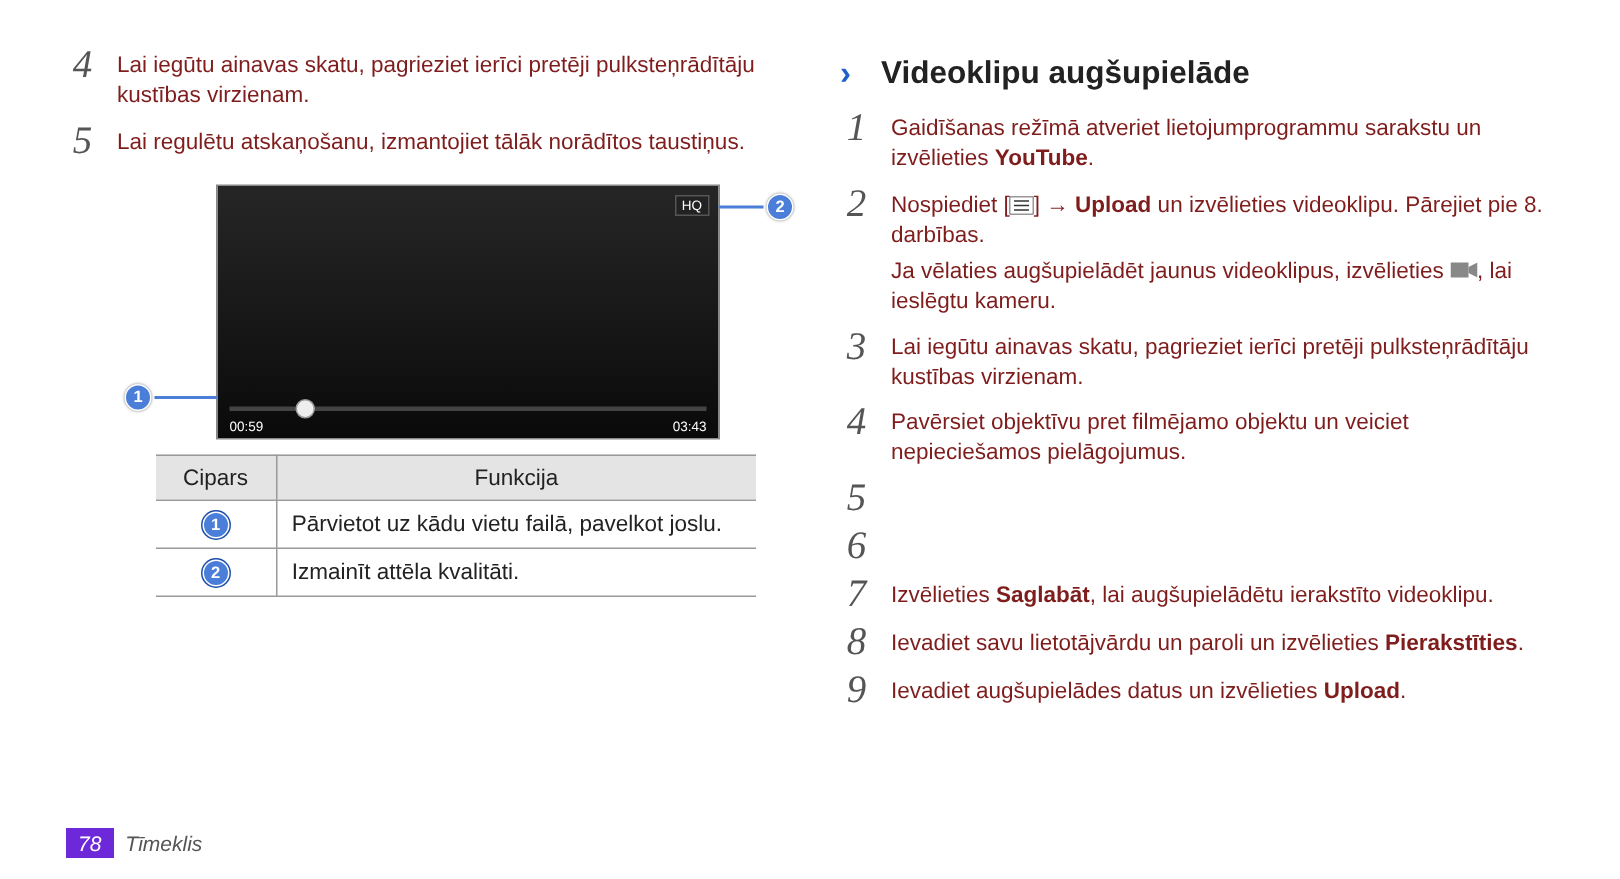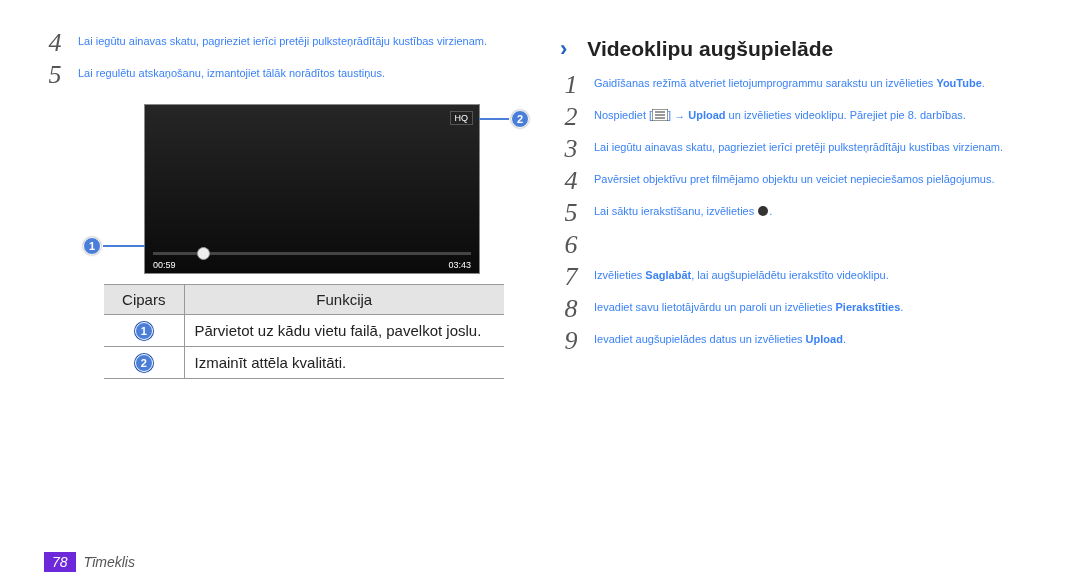--- a/index.html
+++ b/index.html
@@ -31,22 +31,22 @@
     font-family: Georgia, 'Times New Roman', serif;
     font-style: italic;
     font-size: 26px;
     color: #555;
     width: 22px;
     text-align: center;
     line-height: 1;
     flex-shrink: 0;
   }
   .steptext {
-    font-size: 11px;
-    color: #3b82f6;
+    font-size: 15px;
+    color: #7f1d1d;
     line-height: 1.35;
     padding-top: 4px;
   }
   .steptext .sub {
     display: block;
     margin-top: 4px;
   }
   .video-thumb {
     width: 336px;
     height: 170px;
@@ -271,40 +271,41 @@
 
     <div class="step">
       <div class="stepnum">2</div>
       <div class="steptext">
         <span>Nospiediet [</span><svg class="inline-icon" width="16" height="12">
             <rect x="0" y="0" width="16" height="12" fill="none" stroke="#333" stroke-width="1"></rect>
             <line x1="3" y1="3" x2="13" y2="3" stroke="#333"></line>
             <line x1="3" y1="6" x2="13" y2="6" stroke="#333"></line>
             <line x1="3" y1="9" x2="13" y2="9" stroke="#333"></line>
           </svg><span>] → </span><b>Upload</b><span> un izvēlieties videoklipu. Pārejiet pie 8. darbības.</span>
+        <span class="sub">
+          <span>Ja vēlaties augšupielādēt jaunus videoklipus, izvēlieties </span><svg class="cam-icon" viewBox="0 0 18 12">
+              <rect x="0" y="1" width="12" height="10" fill="#888"></rect>
+              <polygon points="12,4 18,1 18,11 12,8" fill="#888"></polygon>
+            </svg><span>, lai ieslēgtu kameru.</span>
+        </span>
       </div>
     </div>
 
     <div class="step">
       <div class="stepnum">3</div>
       <div class="steptext">Lai iegūtu ainavas skatu, pagrieziet ierīci pretēji pulksteņrādītāju kustības virzienam.</div>
     </div>
 
     <div class="step">
       <div class="stepnum">4</div>
       <div class="steptext">Pavērsiet objektīvu pret filmējamo objektu un veiciet nepieciešamos pielāgojumus.</div>
     </div>
 
     <div class="step">
       <div class="stepnum">5</div>
-      <div class="steptext">
-        <span>Lai sāktu ierakstīšanu, izvēlieties </span><svg class="inline-icon" width="12" height="12">
-            <circle cx="6" cy="6" r="5" fill="#333"></circle>
-          </svg>.
-      </div>
     </div>
 
     <div class="step">
       <div class="stepnum">6</div>
     </div>
 
     <div class="step">
       <div class="stepnum">7</div>
       <div class="steptext">
         <span>Izvēlieties </span><b>Saglabāt</b><span>, lai augšupielādētu ierakstīto videoklipu.</span>

